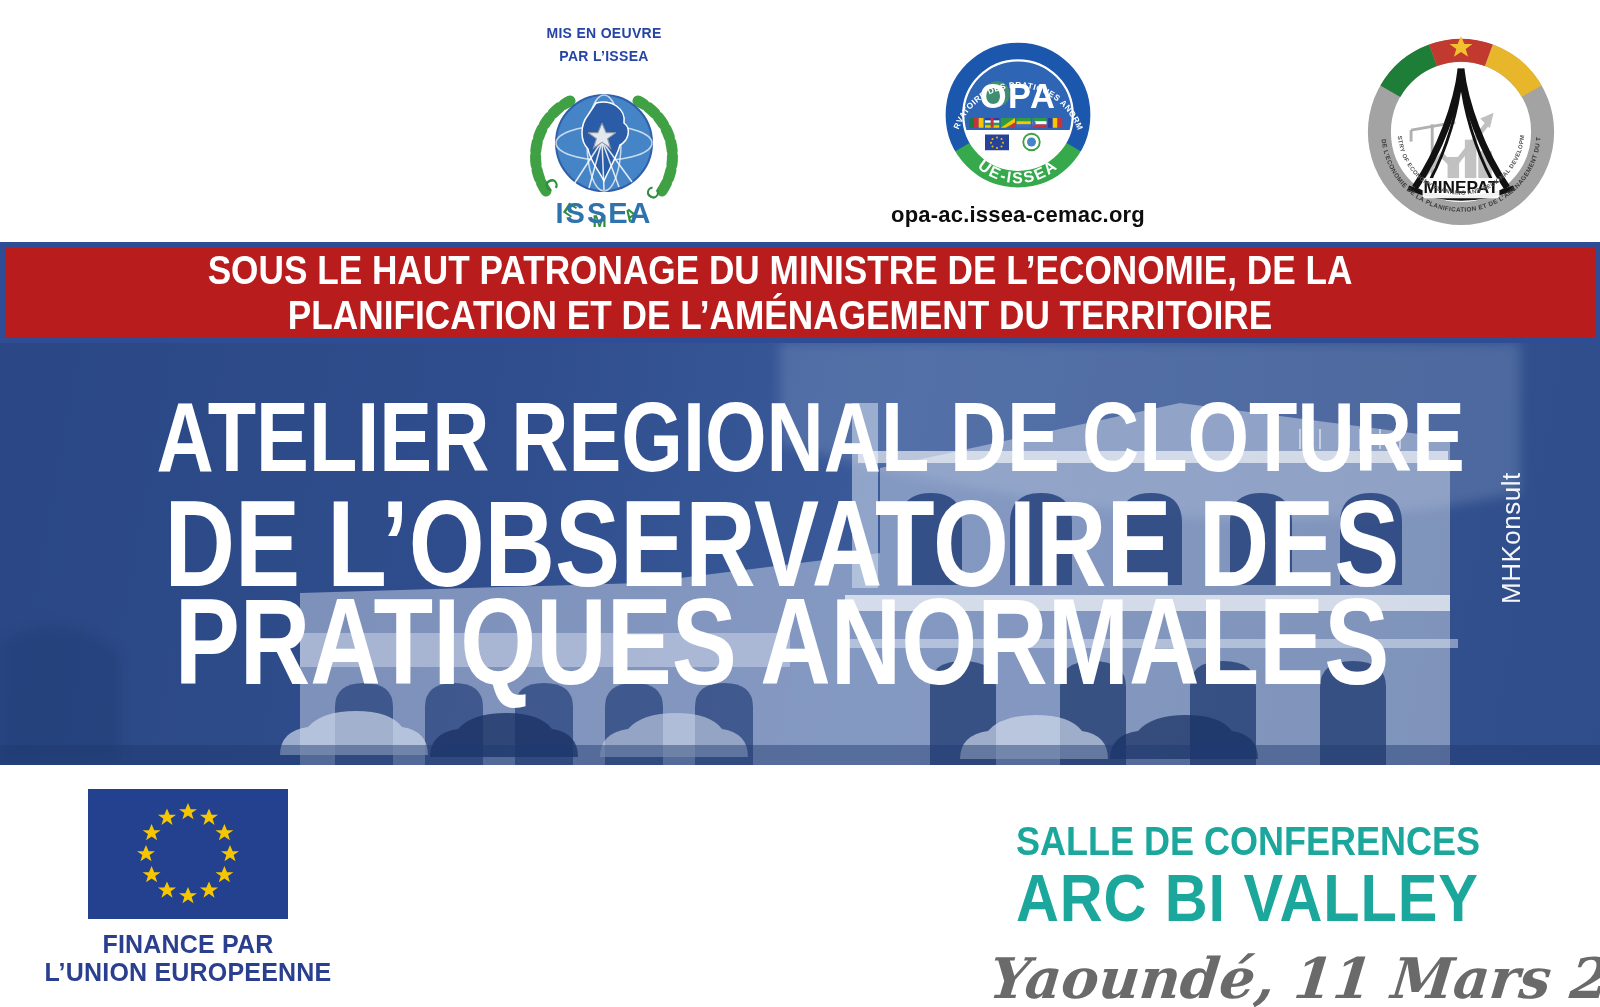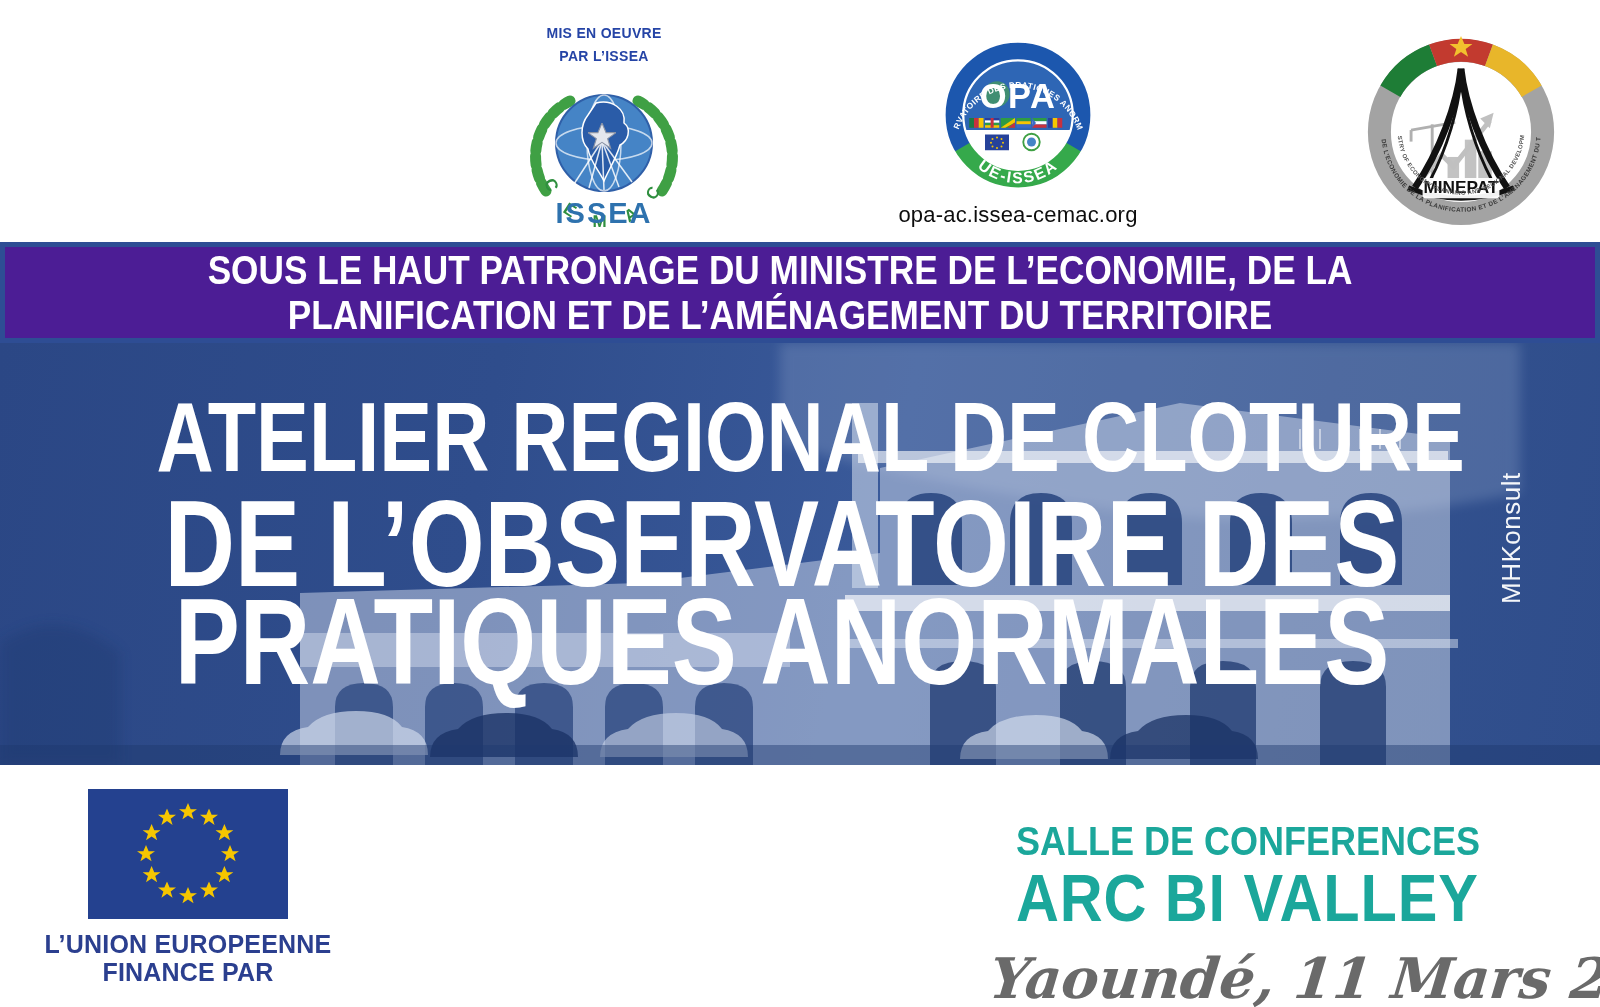--- a/index.html
+++ b/index.html
@@ -12,26 +12,26 @@
   .gg-block { position:absolute; left:30px; top:40px; width:340px; height:180px; }
   .gg-stars { position:absolute; left:0; top:0; }
   .gg-text { position:absolute; left:70px; top:40px; color:#2a3f8f; font-weight:bold;
              font-size:44px; line-height:49px; letter-spacing:-1px;
              transform:scaleX(0.88); transform-origin:0 0; }
   .issea-block { position:absolute; left:494px; top:22px; width:220px; height:215px; text-align:center; }
   .issea-caption { color:#2544a6; font-weight:bold; font-size:14px; line-height:23px;
                    letter-spacing:0.3px; }
   .issea-logo { margin-top:3px; }
   .opa-block { position:absolute; left:878px; top:40px; width:280px; text-align:center; }
-  .opa-url { margin-top:8px; color:#0d0d0d; font-weight:normal; font-size:22px; letter-spacing:0.2px; }
+  .opa-url { margin-top:8px; color:#0d0d0d; font-weight:bold; font-size:22px; letter-spacing:0.2px; }
   .minepat-block { position:absolute; left:1365px; top:36px; width:192px; height:192px; }
 
   
   .patronage { position:absolute; left:0; top:242px; width:1600px; height:101px;
-               background:#4c1d95; border:5px solid #2e4d94; padding-right:40px;
+               background:#b91c1c; border:5px solid #2e4d94; padding-right:40px;
                display:flex; flex-direction:column; justify-content:center; }
   .patronage .p-line { color:#fff; font-weight:bold; font-size:40px; line-height:45px;
                text-align:center; transform:scaleX(0.88); transform-origin:50% 50%;
                white-space:nowrap; }
 
   
   .hero { position:absolute; left:0; top:343px; width:1600px; height:422px;
           background:linear-gradient(100deg,#2b4785 0%, #2f4d8c 30%, #3a5a9a 55%, #33528f 80%, #2f4d8b 100%);
           overflow:hidden;padding-left:40px; }
   .hero svg.photo { position:absolute; left:0; top:0; }
@@ -306,22 +306,22 @@
         <use href="#star5" x="-9" y="-9" width="18" height="18" transform="translate(121,101.4)"></use>
         <use href="#star5" x="-9" y="-9" width="18" height="18" transform="translate(100,107)"></use>
         <use href="#star5" x="-9" y="-9" width="18" height="18" transform="translate(79,101.4)"></use>
         <use href="#star5" x="-9" y="-9" width="18" height="18" transform="translate(63.6,86)"></use>
         <use href="#star5" x="-9" y="-9" width="18" height="18" transform="translate(58,65)"></use>
         <use href="#star5" x="-9" y="-9" width="18" height="18" transform="translate(63.6,44)"></use>
         <use href="#star5" x="-9" y="-9" width="18" height="18" transform="translate(79,28.6)"></use>
       </g>
     </svg>
     <div class="eu-caption">
+      <div>FINANCE PAR</div>
       <div>L’UNION EUROPEENNE</div>
-      <div>FINANCE PAR</div>
     </div>
     <div class="venue">
       <div class="venue-l1">SALLE DE CONFERENCES</div>
       <div class="venue-l2">ARC BI VALLEY</div>
       <div class="venue-date">Yaoundé, 11 Mars 2026</div>
     </div>
   </div>
 
 </div>
 

